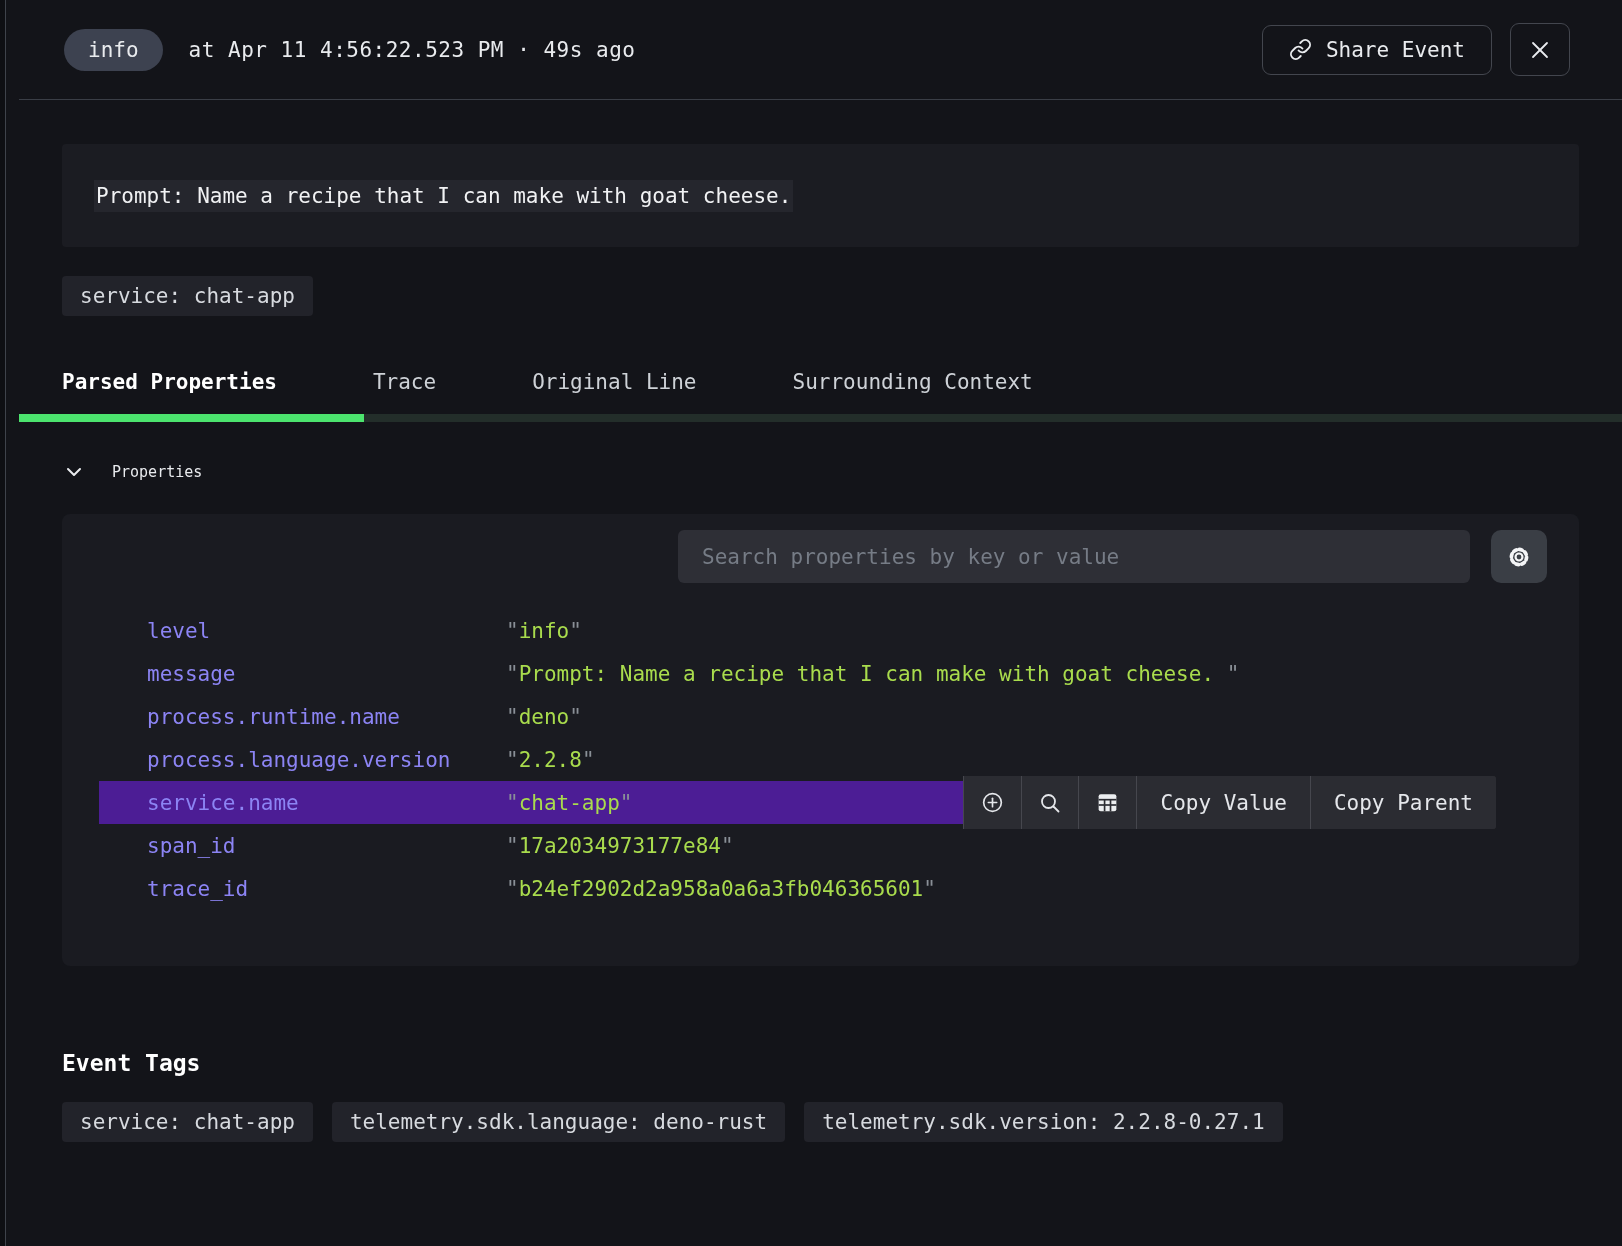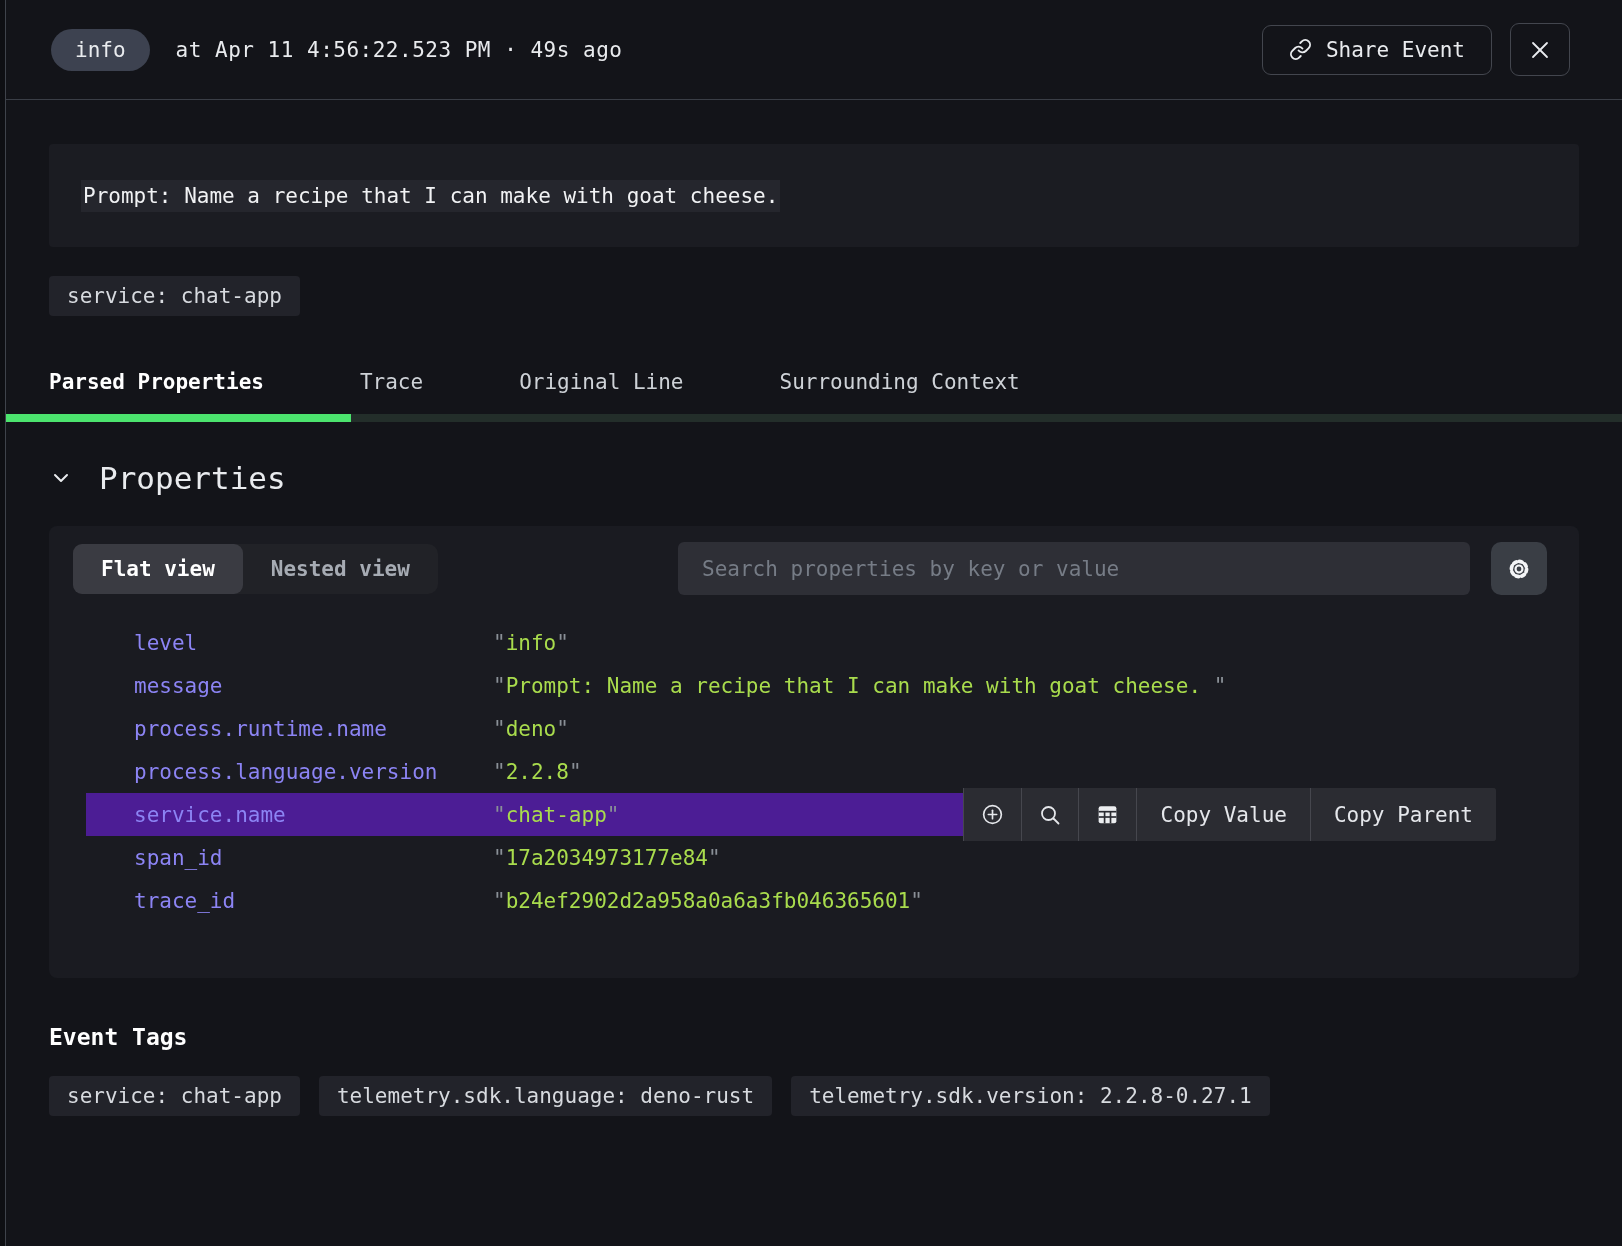--- a/index.html
+++ b/index.html
@@ -5,21 +5,21 @@
   * { margin:0; padding:0; box-sizing:border-box; }
   html,body { width:1622px; height:1246px; overflow:hidden; }
   body {
     background:#0e0f13;
     font-family:"DejaVu Sans Mono","Liberation Mono",monospace;
     color:#e9ebee;
     font-size:21px;
   }
   .app {
     margin-left:5px; width:1617px; height:1246px;
-    background:#131419; border-left:1px solid #3f434b;
+    background:#131419; border-left:1px solid #3f434b;padding-left:13px;
   }
 
   
   .hdr {
     height:100px; display:flex; align-items:center;
     padding:0 52px 0 45px; border-bottom:1px solid #3a3e46;
   }
   .hdr-left { display:flex; align-items:center; gap:26px; }
   .lvl-badge {
     background:#3d4250; color:#e9ebee; border-radius:26px;
@@ -54,21 +54,21 @@
   }
 
   
   .tabs { margin-top:54px; display:flex; gap:96px; padding:0 43px; }
   .tab { color:#ced2d7; cursor:pointer; padding-bottom:2px; }
   .tab.active { color:#ffffff; font-weight:bold; }
   .tab-underline { margin-top:18px; height:8px; width:100%; background:#232e2a; position:relative; }
   .tab-underline .seg { position:absolute; left:0; top:0; height:8px; width:345px; background:#4ce46e; }
 
   
-  .props-hdr { margin-top:38px; padding:0 43px; display:flex; align-items:center; gap:26px; color:#e9ebee; font-size:31px; cursor:pointer; }
+  .props-hdr { margin-top:38px; padding:0 43px; display:flex; align-items:center; gap:26px; color:#e9ebee; font-size:15px; cursor:pointer; }
   .panel {
     margin:30px 43px 0 43px; background:#1a1b21; border-radius:8px;
     padding-bottom:56px;
   }
   .toolbar { display:flex; align-items:center; padding:16px 32px 14px 24px; }
   .seg-wrap { display:flex; background:#212227; border-radius:10px; }
   .seg-btn { padding:13px 28px; font:inherit; border:none; background:transparent; color:#a6abb3; font-weight:bold; border-radius:9px; cursor:pointer; }
   .seg-btn.active { background:#3a3b42; color:#ffffff; }
   .search-input {
     margin-left:auto; width:792px; height:53px;
@@ -96,21 +96,21 @@
   }
   .ra-btn {
     display:flex; align-items:center; justify-content:center;
     background:#2b2c32; color:#e5e7eb; border:none; border-left:1px solid #46474e;
     font:inherit; cursor:pointer; padding:0 16px;
   }
   .ra-btn.txt { padding:0 23px; }
   .ra-btn:last-child { border-radius:0 3px 3px 0; }
 
   
-  .etags { margin-top:46px; padding:0 43px; }
+  .etags { margin-top:84px; padding:0 43px; }
   .etags-title { font-size:23px; font-weight:bold; color:#ffffff; }
   .chips { margin-top:26px; display:flex; flex-wrap:wrap; gap:17px 19px; max-width:1480px; }
   .chip {
     background:#22232a; color:#d7dadf; border-radius:4px;
     padding:8px 18px; cursor:pointer; white-space:pre;
   }
 </style>
 </head>
 <body>
 
@@ -168,24 +168,20 @@
       <svg class="ic" width="24" height="24" viewBox="0 0 24 24" fill="none" stroke="#e9ebee" stroke-width="2" stroke-linecap="round" stroke-linejoin="round">
         <polyline points="6,9 12,15 18,9"></polyline>
       </svg>
     </span>
     <span>Properties</span>
   </div>
 
   
   <div class="panel">
     <div class="toolbar">
-      <div class="seg-wrap">
-        <button class="seg-btn active">Flat view</button>
-        <button class="seg-btn">Nested view</button>
-      </div>
       <input class="search-input" type="text" placeholder="Search properties by key or value" style="">
       <button class="gear-btn">
         <span>
           <svg class="ic" width="26" height="26" viewBox="0 0 24 24" fill="none" stroke="currentColor" stroke-width="2" stroke-linecap="round">
             <circle cx="12" cy="12" r="3.2"></circle>
             <circle cx="12" cy="12" r="7" stroke-dasharray="2.7 2.8" stroke-width="3.4"></circle>
           </svg>
         </span>
       </button>
     </div>

